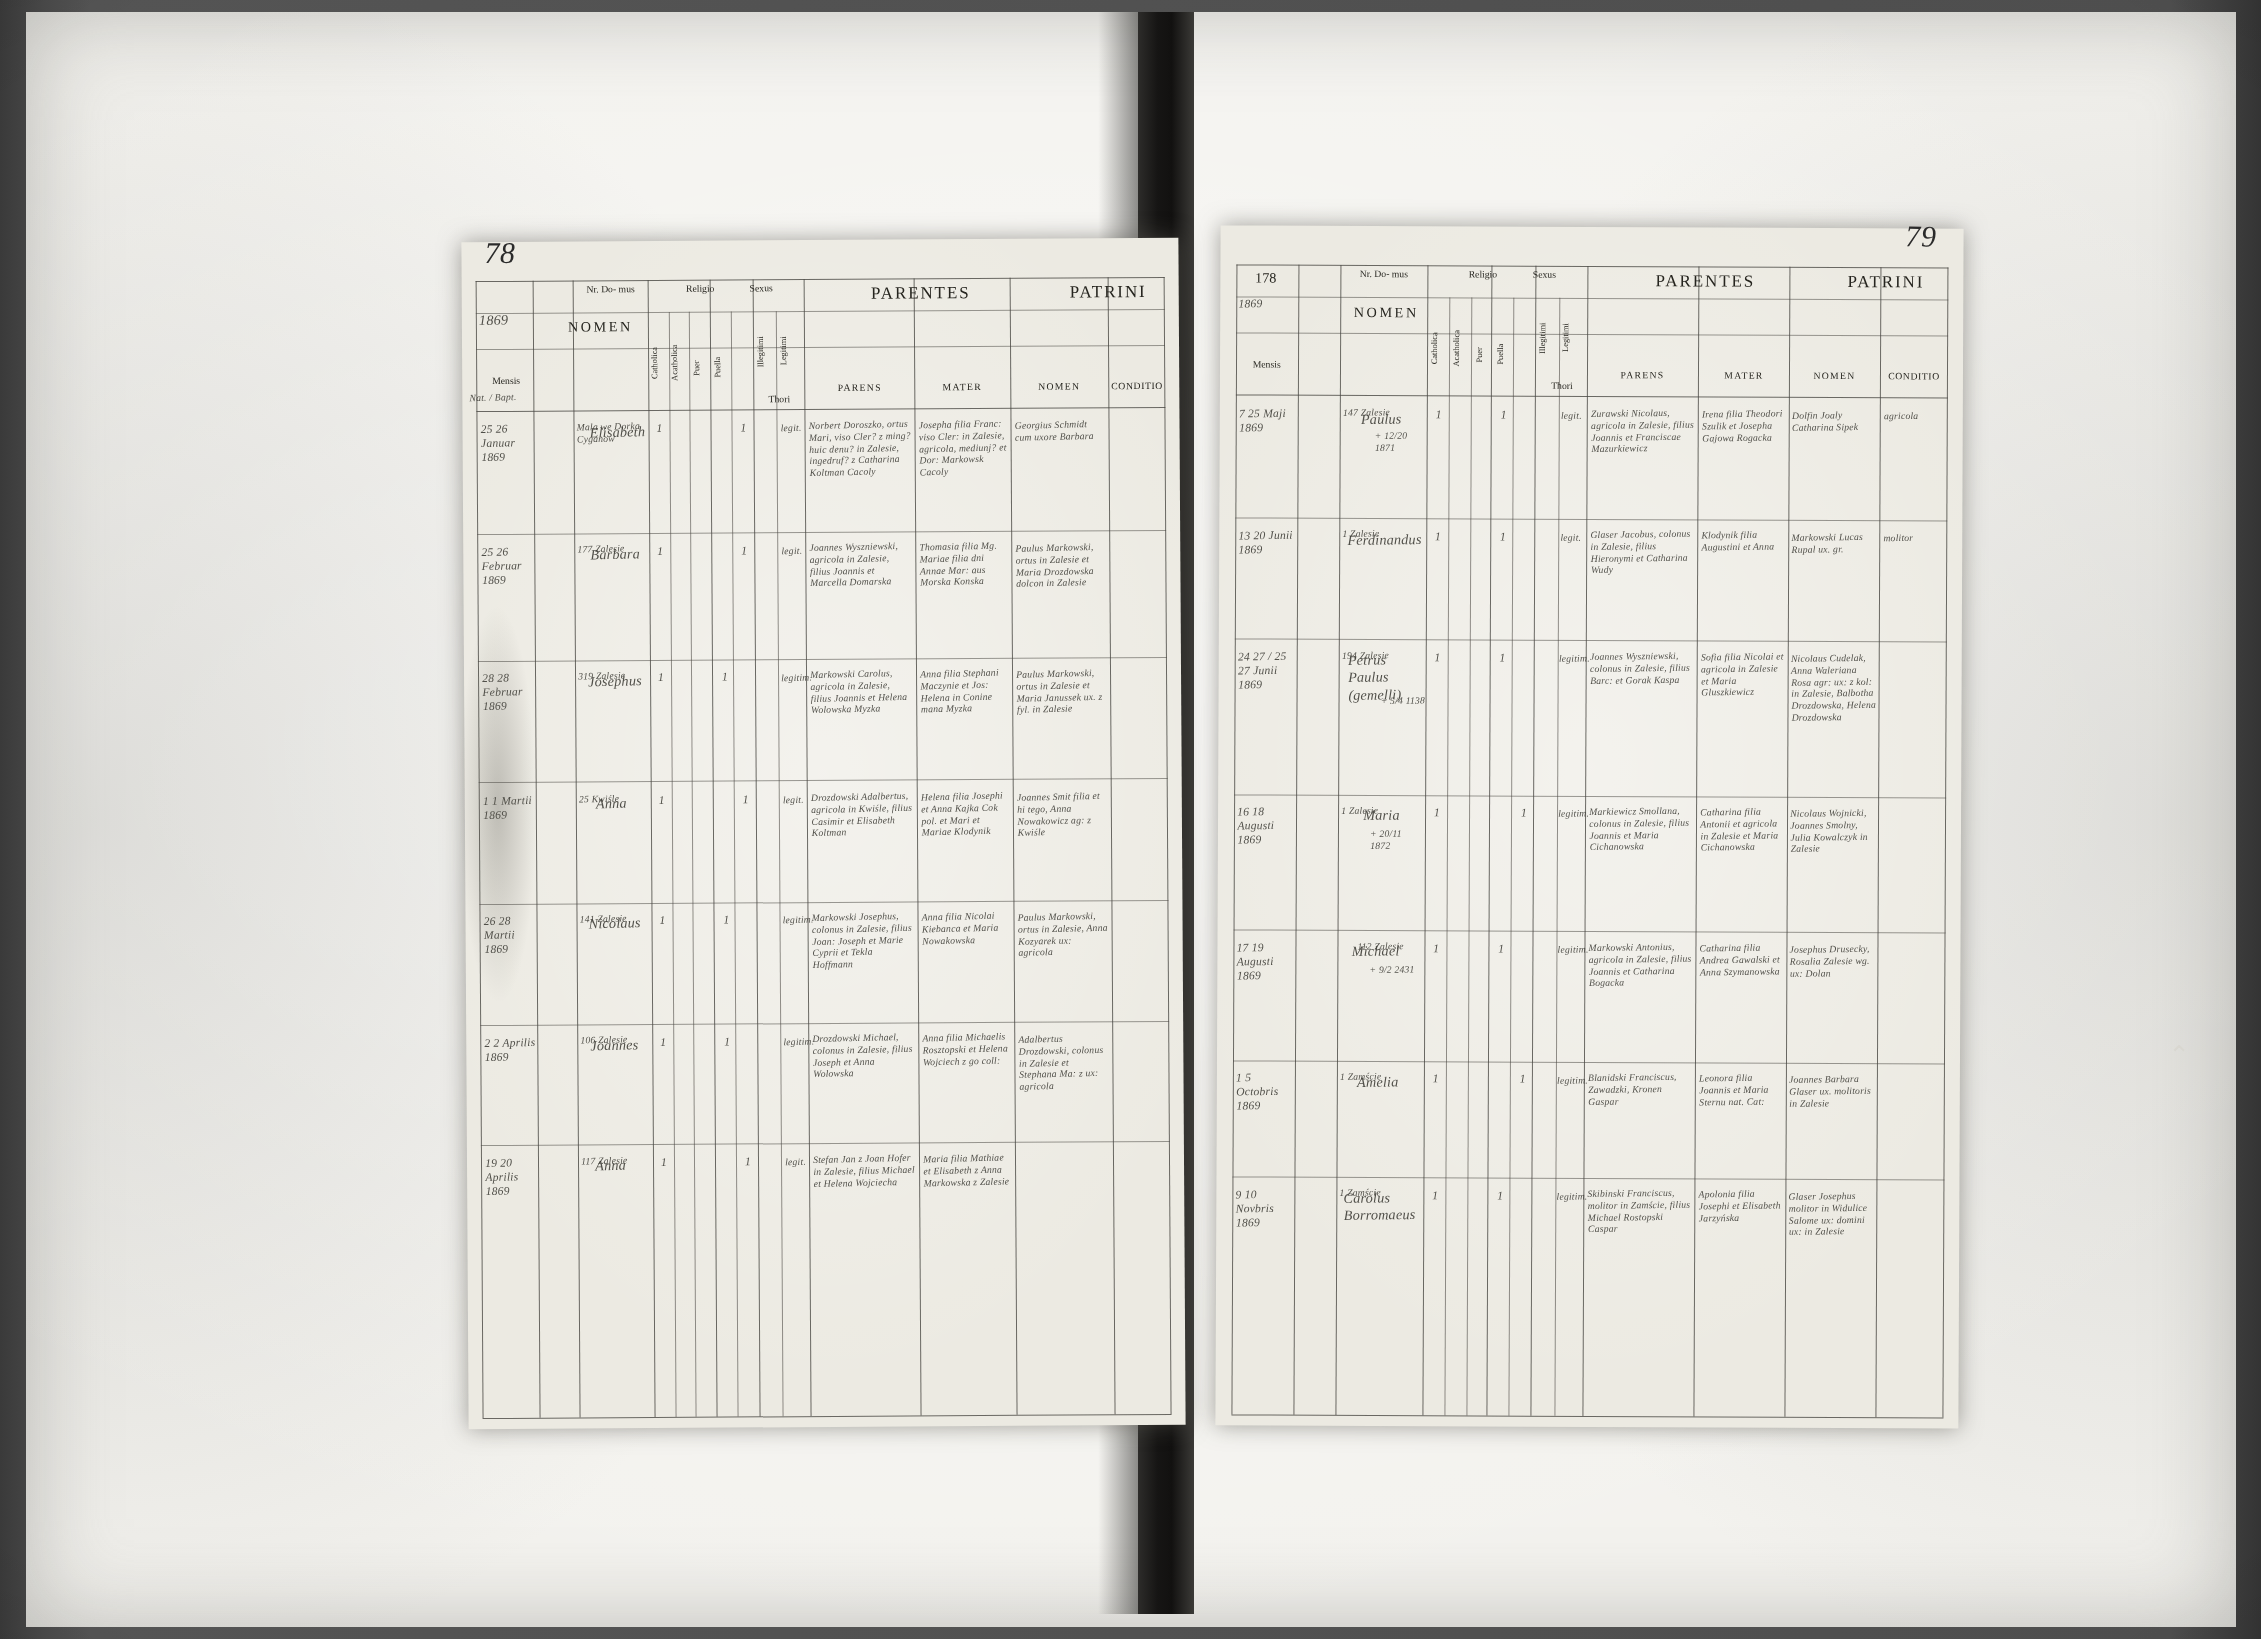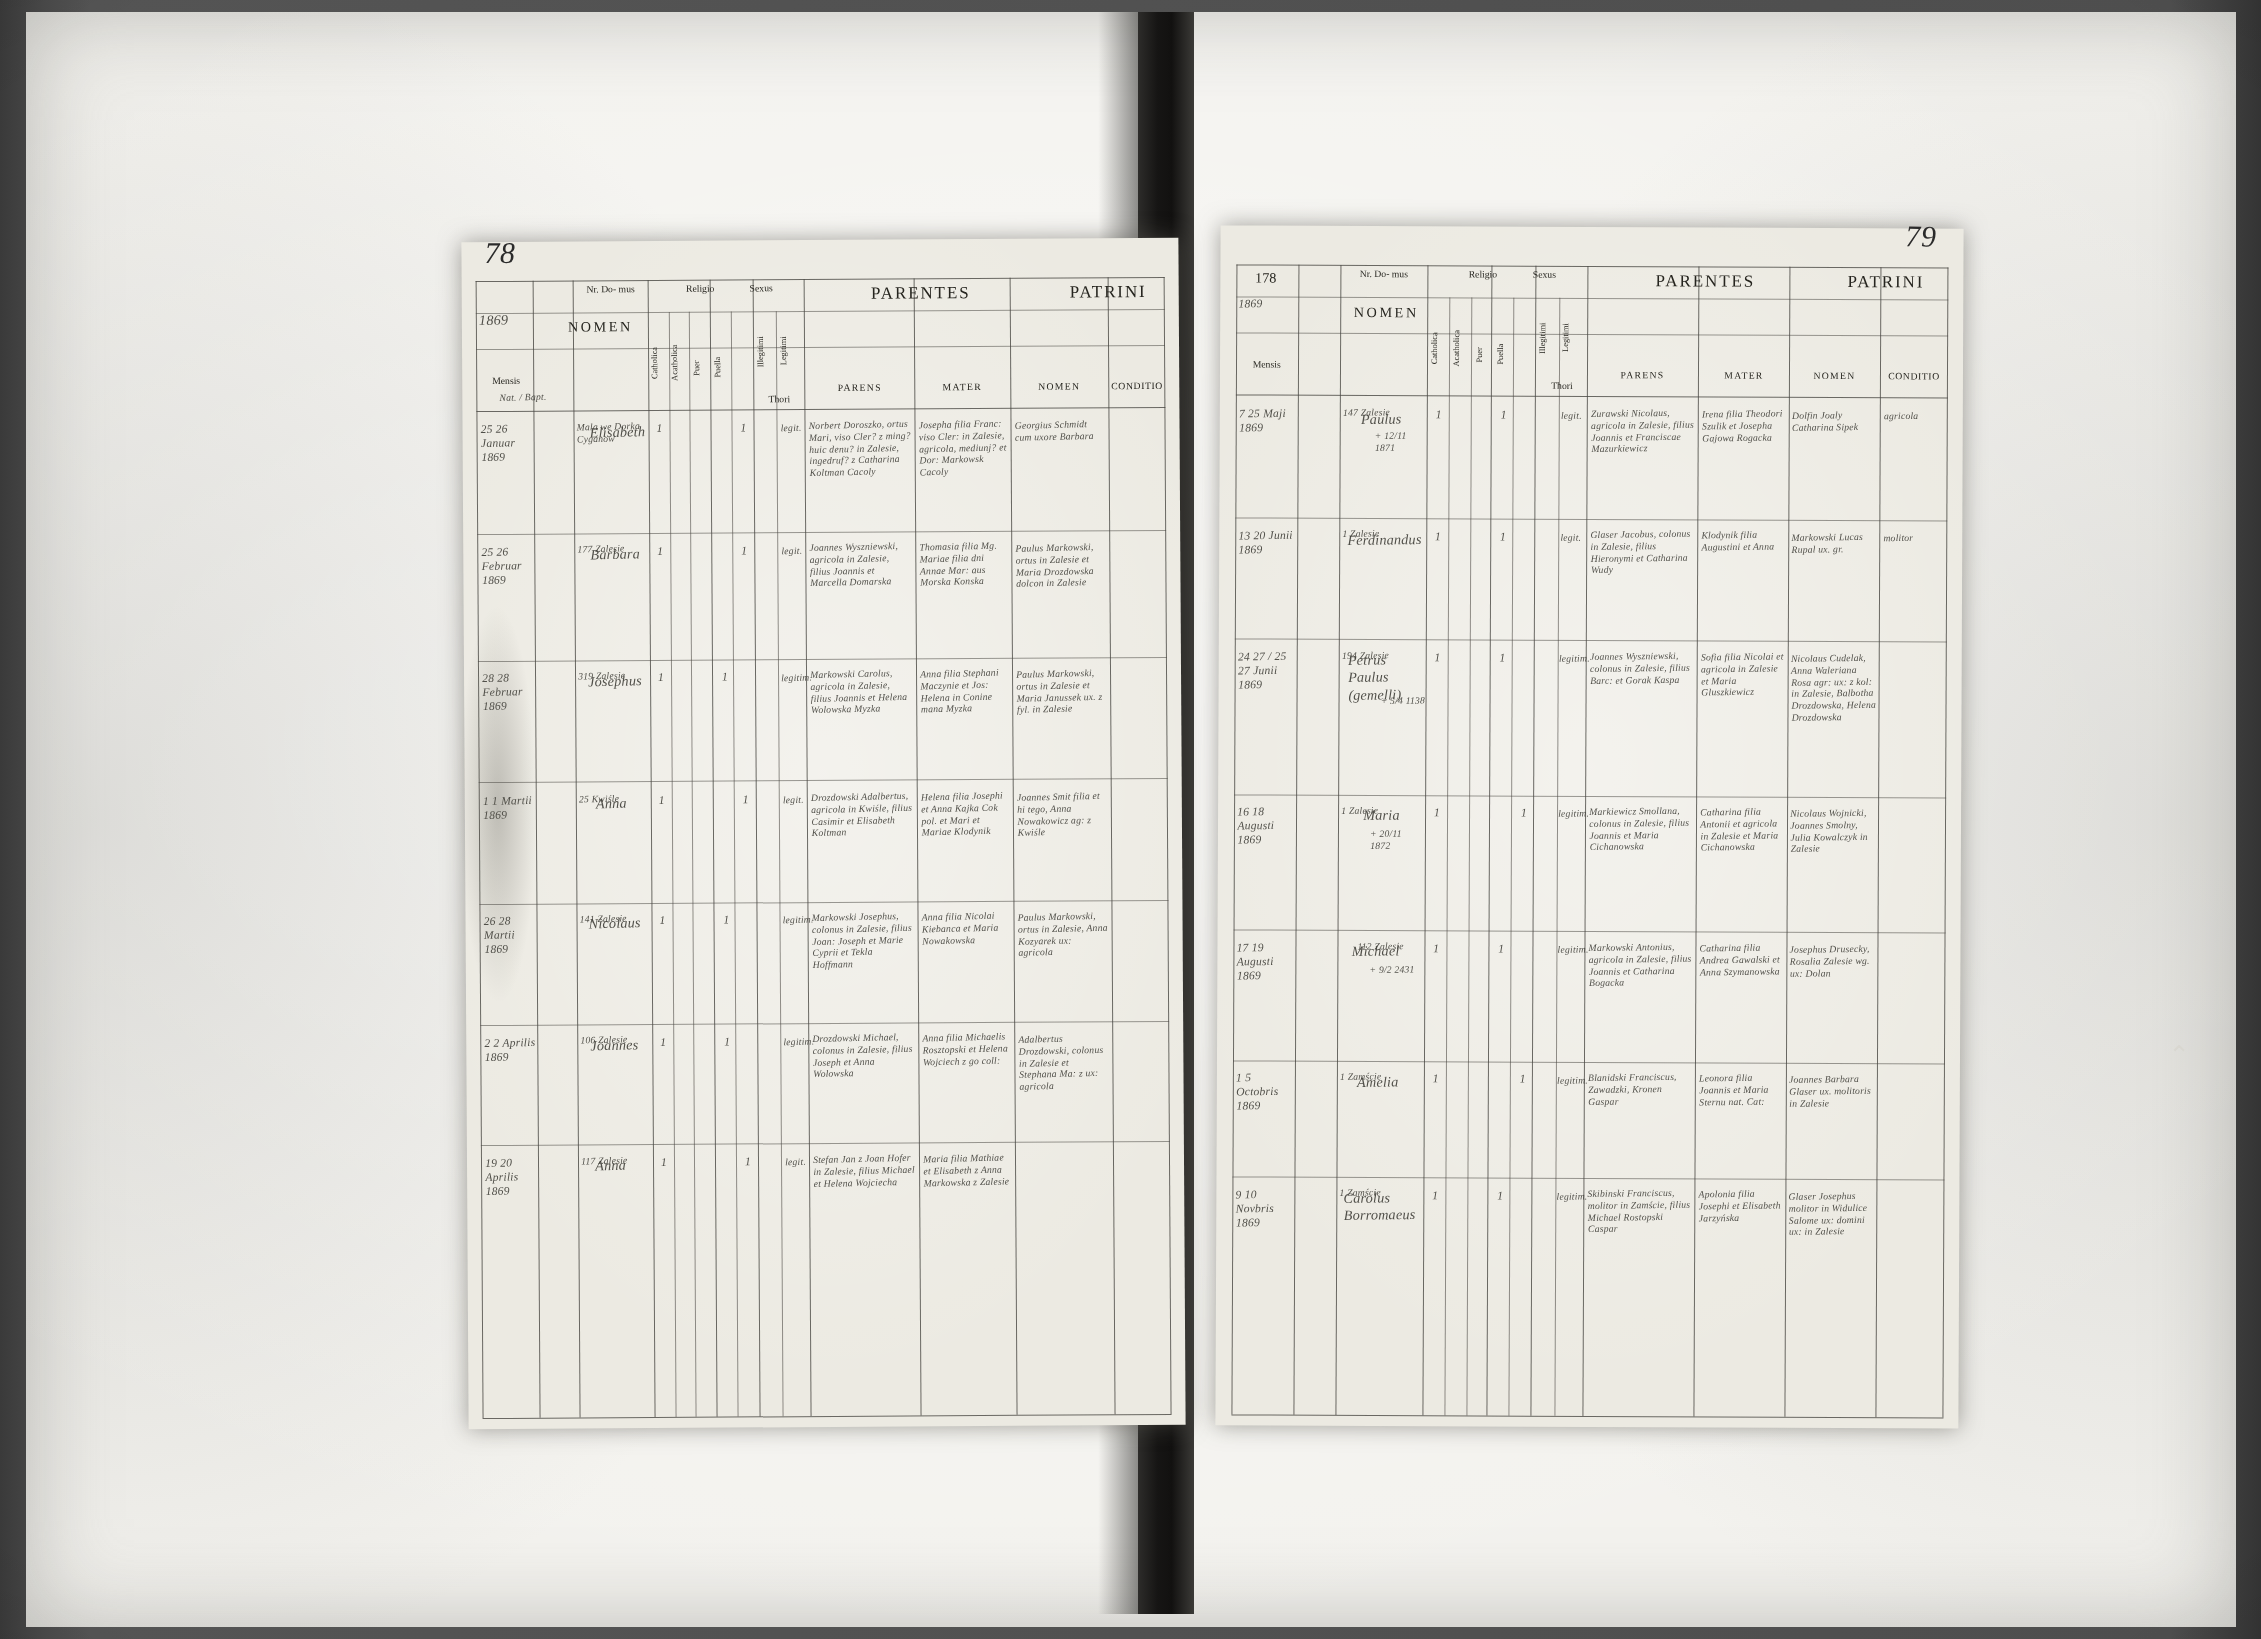--- a/index.html
+++ b/index.html
@@ -121,21 +121,21 @@
 
     <div class="hdr vert" style="left:189px;top:78px;height:87px;">Catholica</div>
     <div class="hdr vert" style="left:209px;top:78px;height:87px;">Acatholica</div>
     <div class="hdr vert" style="left:231px;top:90px;height:74px;">Puer</div>
     <div class="hdr vert" style="left:252px;top:90px;height:74px;">Puella</div>
     <div class="hdr vert" style="left:295px;top:72px;height:78px;">Illegitimi</div>
     <div class="hdr vert" style="left:318px;top:72px;height:78px;">Legitimi</div>
     <div class="hdr small" style="left:292px;top:154px;width:50px;">Thori</div>
 
     <div class="hdr small" style="left:19.4px;top:134px;width:49px;">Mensis</div>
-    <div class="ink s" style="left:37px;top:150px;">Nat. / Bapt.</div>
+    <div class="ink s" style="left:7px;top:150px;">Nat. / Bapt.</div>
     <div class="ink l" style="left:17px;top:70px;">1869</div>
 
     <div class="hdr small" style="left:349px;top:143px;width:97px;letter-spacing:1.3px;">PARENS</div>
     <div class="hdr small" style="left:456px;top:143px;width:88px;letter-spacing:1.3px;">MATER</div>
     <div class="hdr small" style="left:552px;top:143px;width:90px;letter-spacing:1.3px;">NOMEN</div>
     <div class="hdr small" style="left:649px;top:143px;width:50px;letter-spacing:0.6px;">CONDITIO</div>
 
     <div class="hline thin" style="left:14.2px;top:292px;width:689px;"></div>
     <div>
       <div class="ink m" style="left:18px;top:181px;width:52px;">25 26 Januar 1869</div>
@@ -287,21 +287,21 @@
     <div class="hdr small" style="left:372px;top:143px;width:101px;letter-spacing:1.3px;">PARENS</div>
     <div class="hdr small" style="left:482px;top:143px;width:84px;letter-spacing:1.3px;">MATER</div>
     <div class="hdr small" style="left:572px;top:143px;width:85px;letter-spacing:1.3px;">NOMEN</div>
     <div class="hdr small" style="left:663px;top:143px;width:62px;letter-spacing:0.6px;">CONDITIO</div>
 
     <div class="hline thin" style="left:15.5px;top:292px;width:712px;"></div>
     <div>
       <div class="ink m" style="left:19.4px;top:182px;width:57px;">7 25 Maji 1869</div>
       <div class="ink s" style="left:123px;top:181px;width:80px;">147 Zalesie</div>
       <div class="ink l" style="left:141px;top:185px;width:65px;">Paulus</div>
-      <div class="ink s" style="left:155px;top:204px;width:52px;">+ 12/11 1871</div>
+      <div class="ink s" style="left:155px;top:204px;width:52px;">+ 12/20 1871</div>
       <div class="ink m c" style="left:209px;top:182px;width:19.4px;">1</div>
       <div class="ink m c" style="left:274px;top:182px;width:19.4px;">1</div>
       <div class="ink s" style="left:341px;top:183px;width:41px;">legit.</div>
       <div class="ink s" style="left:371px;top:181px;width:105px;">Zurawski Nicolaus, agricola in Zalesie, filius Joannis et Franciscae Mazurkiewicz</div>
       <div class="ink s" style="left:482px;top:181px;width:84px;">Irena filia Theodori Szulik et Josepha Gajowa Rogacka</div>
       <div class="ink s" style="left:572px;top:182px;width:85px;">Dolfin Joaly Catharina Sipek</div>
       <div class="ink s" style="left:664px;top:182px;width:59px;">agricola</div>
     </div>
 
     <div class="hline thin" style="left:15.5px;top:413px;width:712px;"></div>

